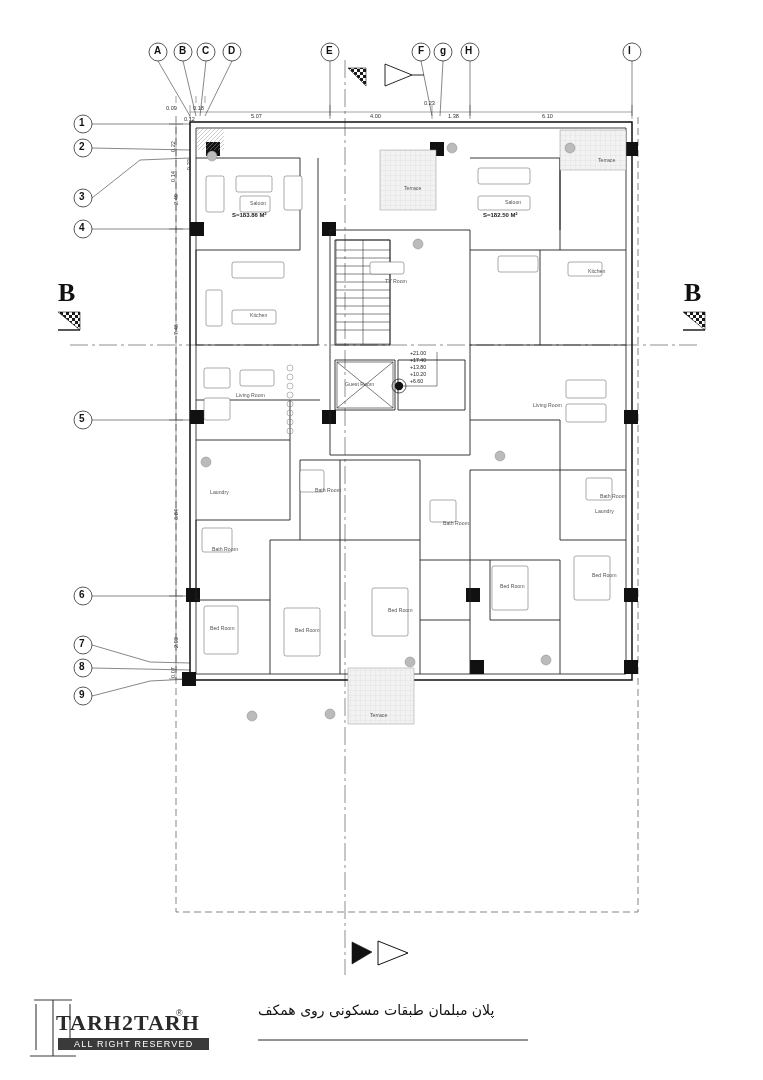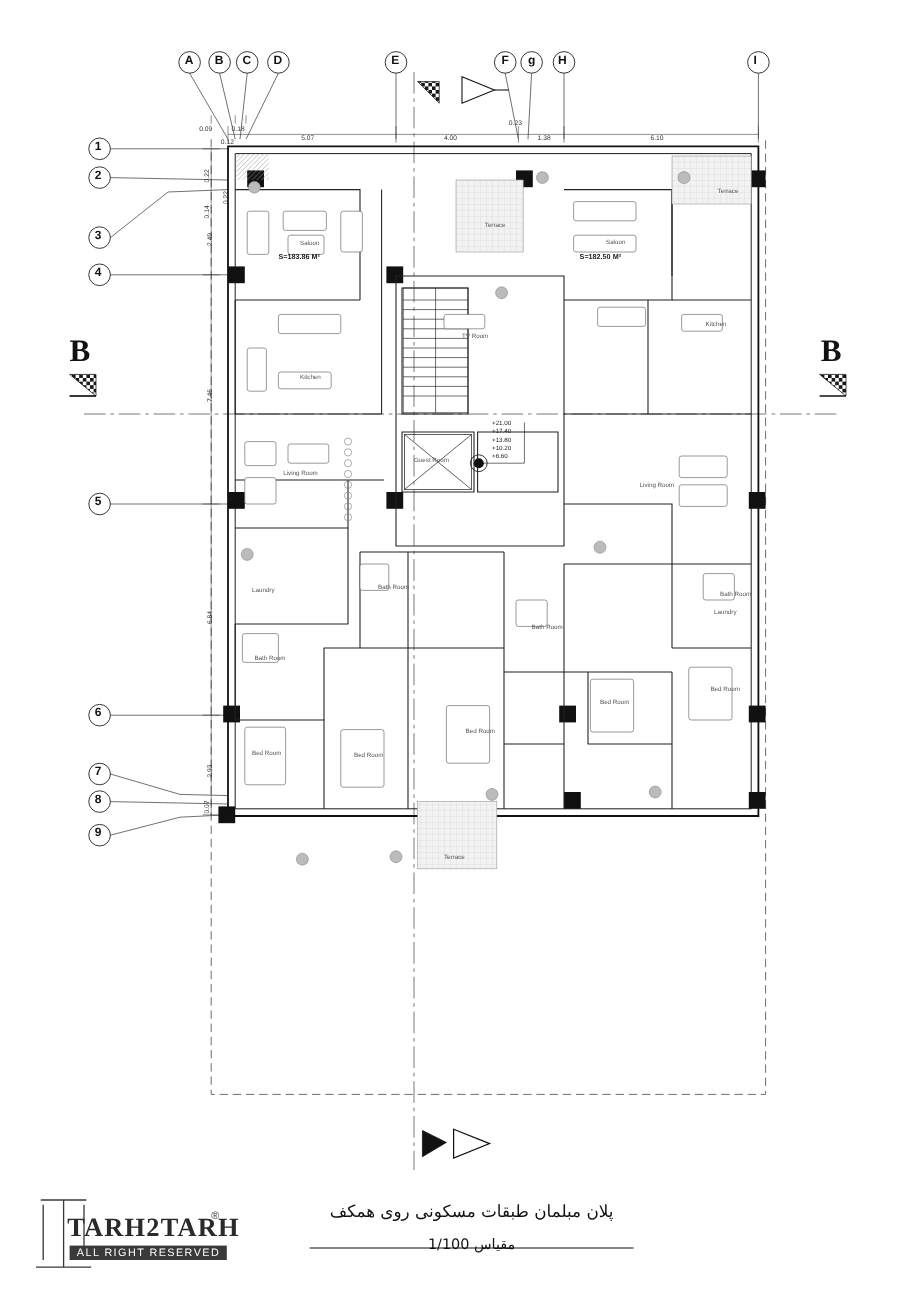--- a/index.html
+++ b/index.html
@@ -17,27 +17,27 @@
   
   .footer{position:absolute;left:0;bottom:18px;width:744px;height:80px;}
   .logo-text{
     position:absolute;left:56px;bottom:26px;
     font-family:"Liberation Serif", serif;
     font-size:22px;letter-spacing:1px;font-weight:bold;color:#2a2a2a;
   }
   .logo-sub{
     position:absolute;left:58px;bottom:12px;
     font-size:9px;letter-spacing:1.2px;color:#ffffff;background:#3a3a3a;
-    padding:1px 6px;
+    padding:1px 16px;
   }
   .logo-reg{position:absolute;left:176px;bottom:44px;font-size:9px;color:#333;}
 
   .title-ar{
     position:absolute;right:395px;bottom:44px;
-    direction:rtl;text-align:center;
+    direction:rtl;text-align:left;
     font-family:"DejaVu Sans", sans-serif;
     font-size:14px;color:#111;white-space:nowrap;
   }
   .scale-ar{
     position:absolute;left:270px;bottom:18px;
     direction:rtl;
     font-family:"DejaVu Sans", sans-serif;
     font-size:12px;color:#111;white-space:nowrap;
   }
 
@@ -393,16 +393,15 @@
   <div class="lbl lbl-room" style="left:500px;top:583px">Bed Room</div>
   <div class="lbl lbl-room" style="left:592px;top:572px">Bed Room</div>
   <div class="lbl lbl-room" style="left:345px;top:381px">Guest Room</div>
 
   <div class="footer">
     <div class="logo-text">TARH2TARH</div>
     <div class="logo-sub">ALL RIGHT RESERVED</div>
     <div class="logo-reg">®</div>
 
     <div class="title-ar" style="left:258px;width:270px">پلان مبلمان طبقات مسکونی روی همکف</div>
-    <div class="scale-ar" style="left:258px;width:270px;text-align:center">مقیاس  1/100</div>
   </div>
 
 </div>
 
 </body></html>

